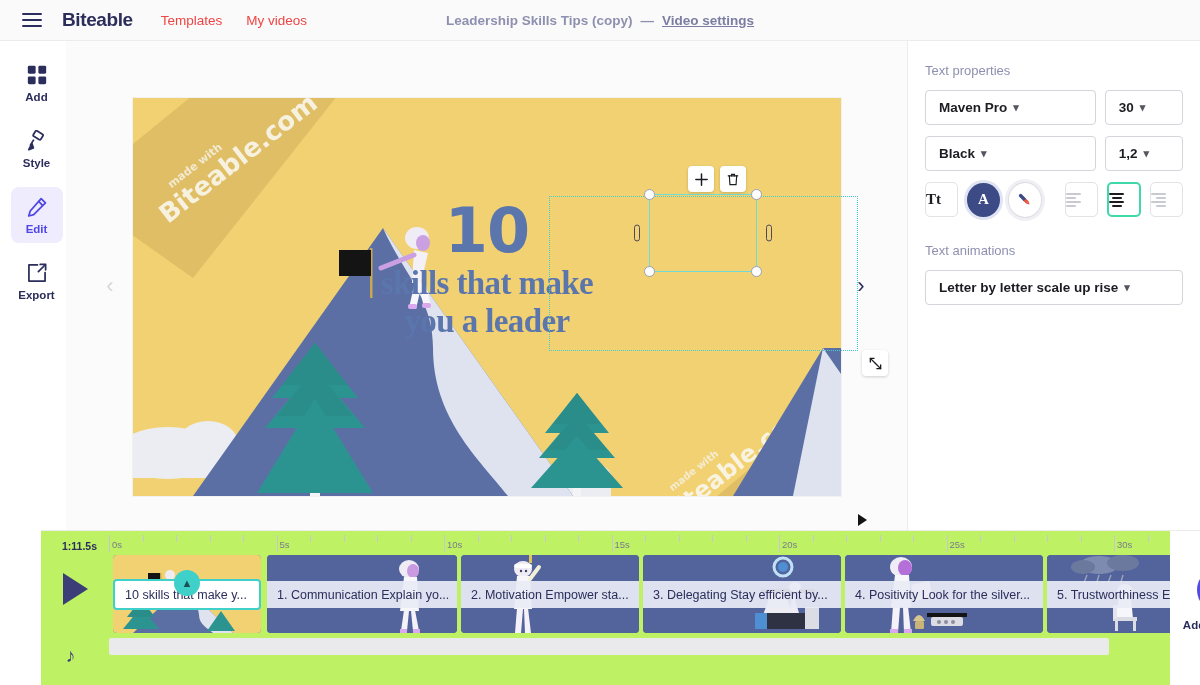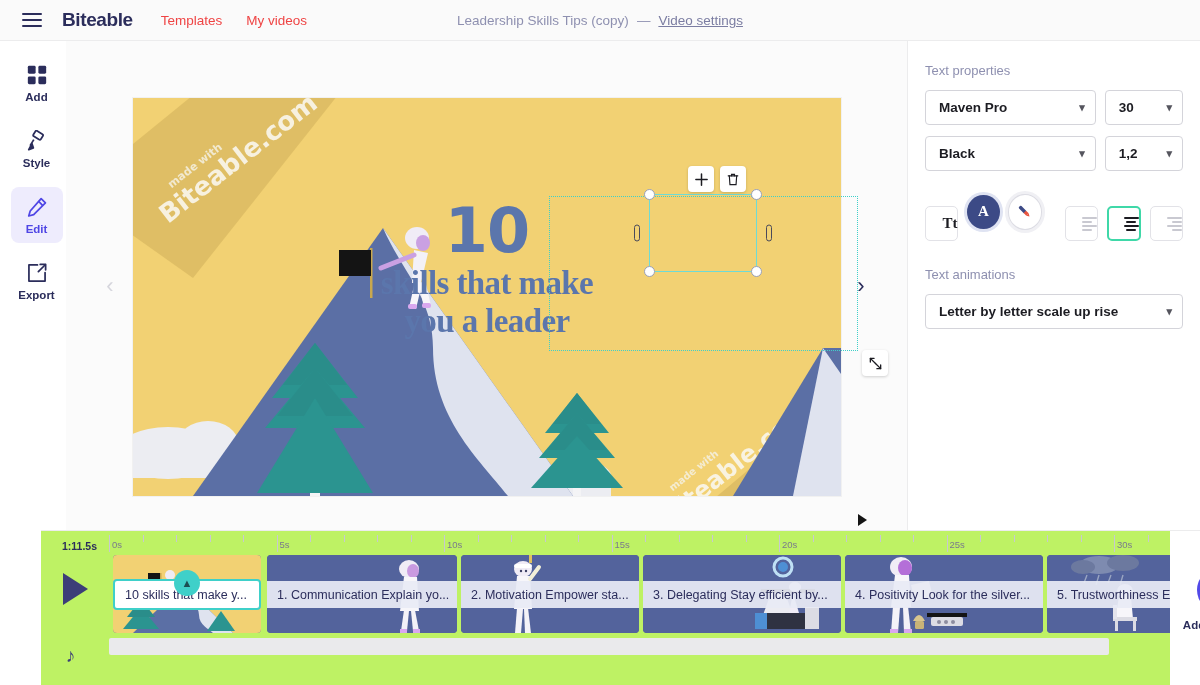--- a/index.html
+++ b/index.html
@@ -30,21 +30,21 @@
     color: #2b2d5b; margin-right: 28px; cursor: pointer;
   }
   .topnav-link {
     font-size: 13.5px; color: #ef4444; margin-right: 24px; cursor: pointer;
   }
   .doc-center {
     position: absolute; left: 0; right: 0; top: 0; height: 41px;
     display: flex; align-items: center; justify-content: center;
     pointer-events: none;
   }
-  .doc-center > * { pointer-events: auto; }
+  .doc-center > * { pointer-events: auto; font-weight: bold; }
   .doc-title { font-size: 13.5px; color: #8e90b0; }
   .doc-dash { font-size: 13.5px; color: #8e90b0; margin: 0 8px; }
   .doc-settings {
     font-size: 13.5px; color: #7b7da2; text-decoration: underline; cursor: pointer;
   }
   .topright {
     position: absolute; right: 18px; top: 0; height: 41px;
     display: flex; align-items: center;
   }
   .topright .topnav-link { margin-right: 0; margin-left: 28px; position: relative; }
@@ -147,35 +147,34 @@
   
   .rpanel {
     position: absolute; right: 0; top: 41px; width: 293px; height: 489px;
     background: #ffffff; border-left: 1px solid #ececed;
     padding: 22px 17px 0 17px;
   }
   .panel-heading { font-size: 13px; color: #8e90b0; margin-bottom: 12px; }
   .ctrl-row { display: flex; gap: 9px; margin-bottom: 11px; }
   .select-box {
     height: 35px; border: 1px solid #d4d4da; border-radius: 4px; background: #fff;
-    display: flex; align-items: center; justify-content: space-between;
+    display: flex; align-items: center; 
     padding: 0 10px 0 13px; font-size: 13.5px; font-weight: bold; color: #1c1c22;
     cursor: pointer;
   }
   .sel-wide { flex: 1 1 auto; width: 173px; }
   .sel-narrow { width: 79px; }
   .sel-full { width: 100%; }
   .chev { color: #55555e; font-size: 11px; margin-left: 6px; }
 
   .btn-row { display: flex; align-items: center; gap: 9px; margin-top: 3px; }
   .sq-btn {
     width: 35px; height: 35px; border-radius: 5px; border: 1px solid #e2e2e7;
-    background: #fff; display: flex; align-items: center; justify-content: flex-end;
+    background: #fff; display: flex; align-items: center; justify-content: flex-start;
     cursor: pointer;
-    margin-top: 24px;
   }
   .sq-btn.active-green { border: 2px solid #3fd8a8; }
   .circ-btn {
     width: 34px; height: 34px; border-radius: 50%;
     display: flex; align-items: center; justify-content: center; cursor: pointer;
   }
   .circ-fill { background: #3c4a86; color:#fff; font-size: 15px; font-weight: bold;
                box-shadow: 0 0 0 3px #dfe3f2; }
   .circ-out { background: #fff; box-shadow: 0 0 0 1px #dcdce3, 0 0 0 4px #f0f0f4; }
   .spacer-gap { width: 6px; }

